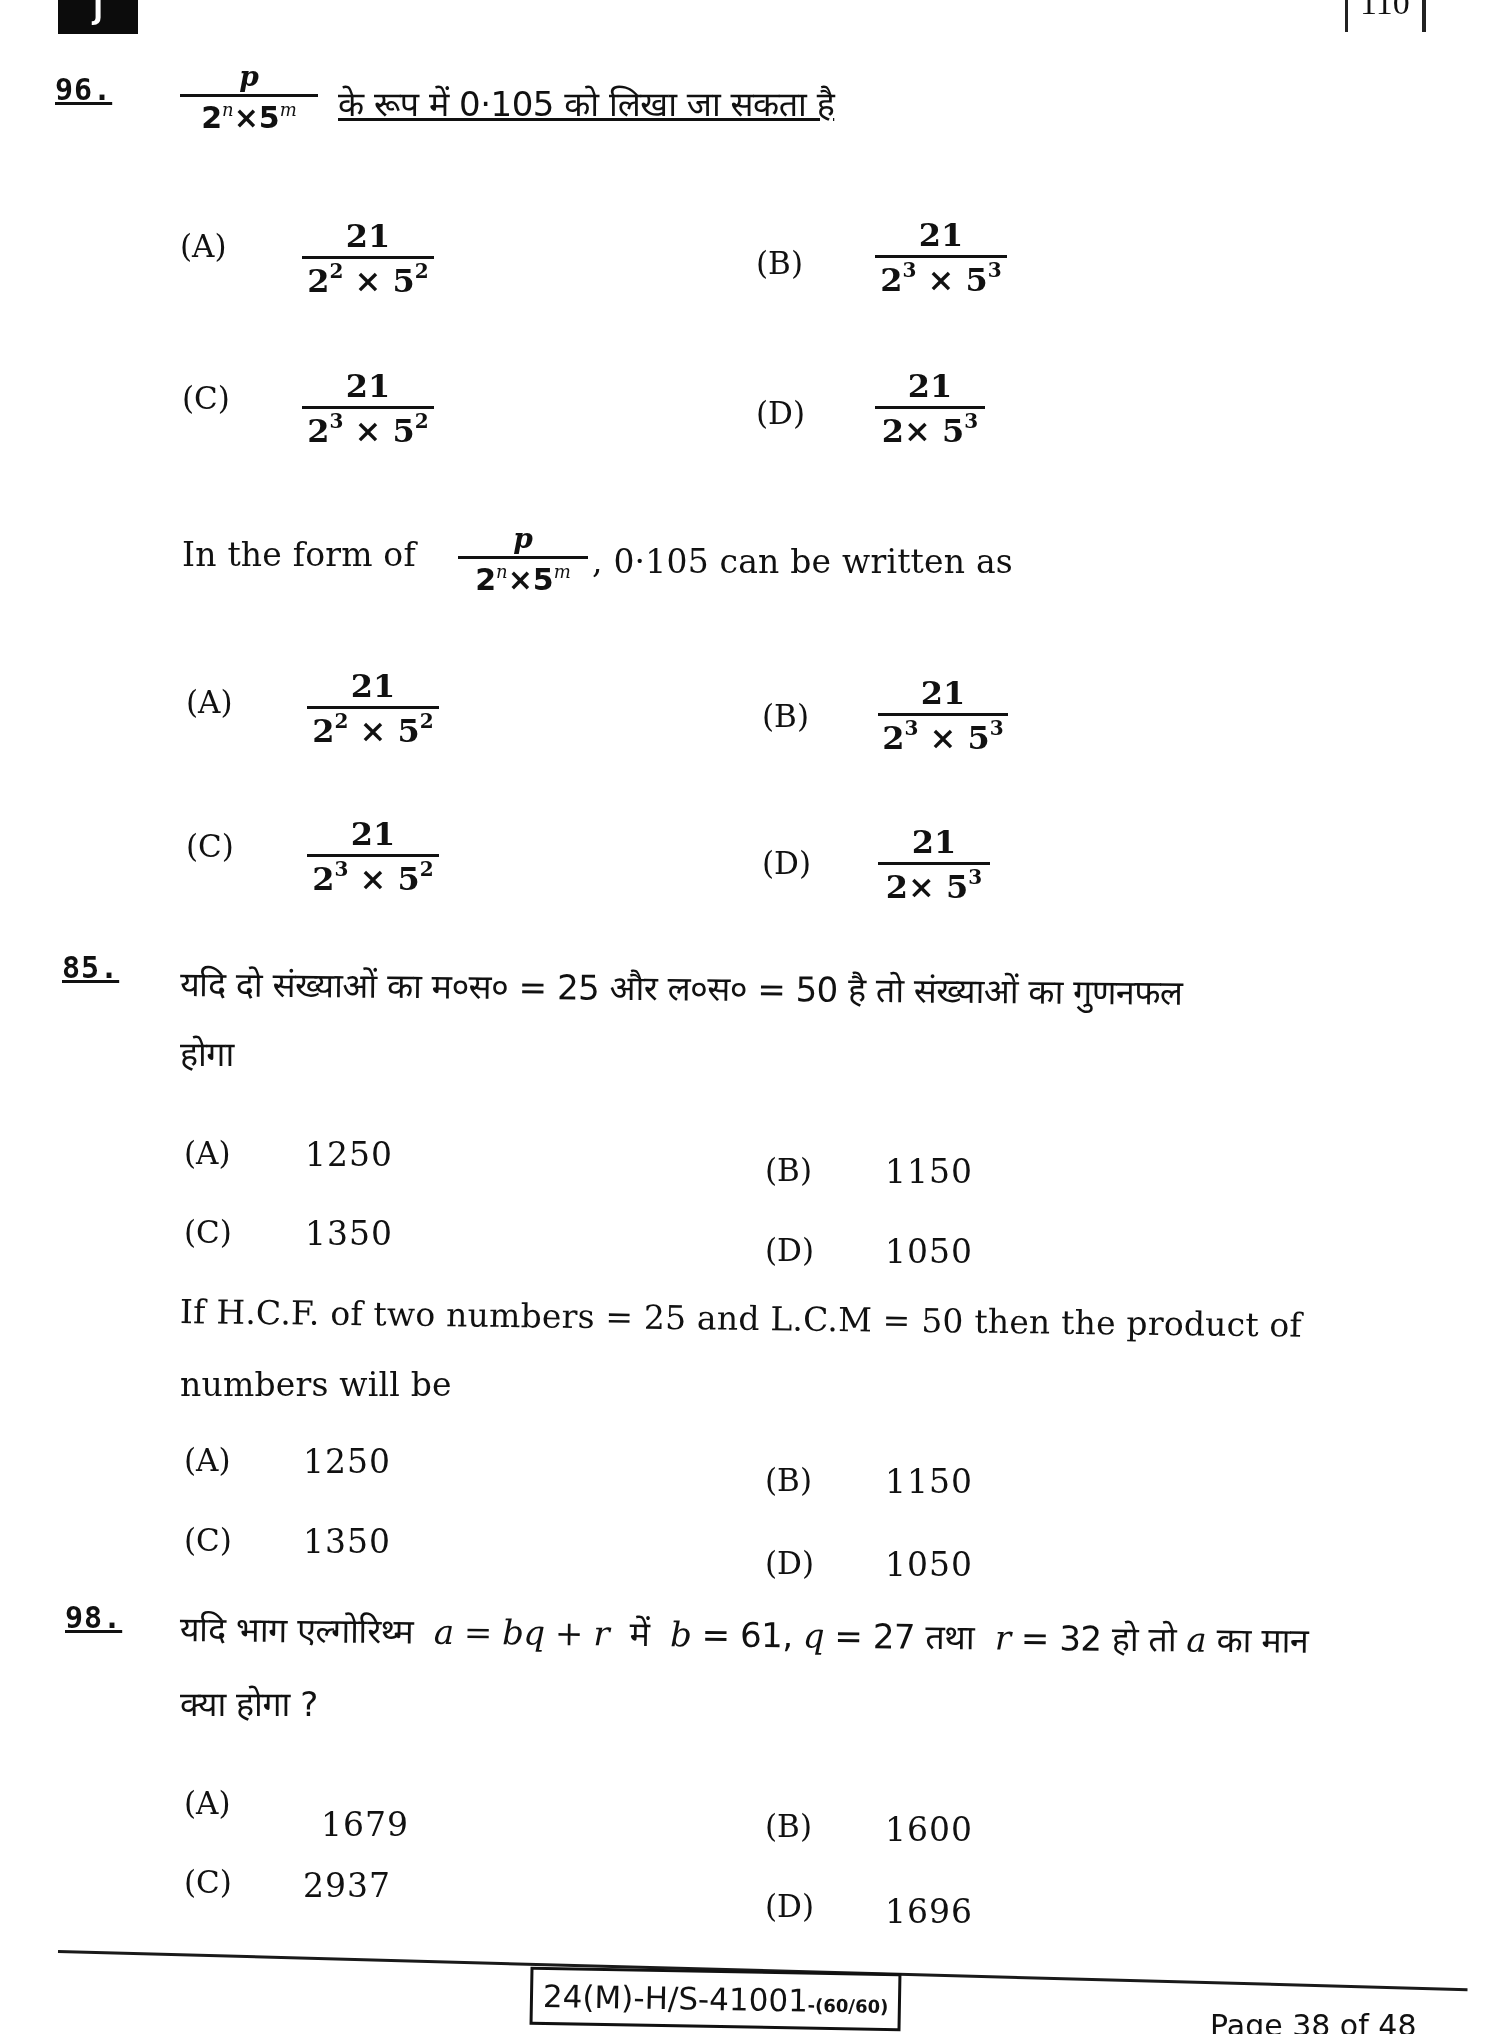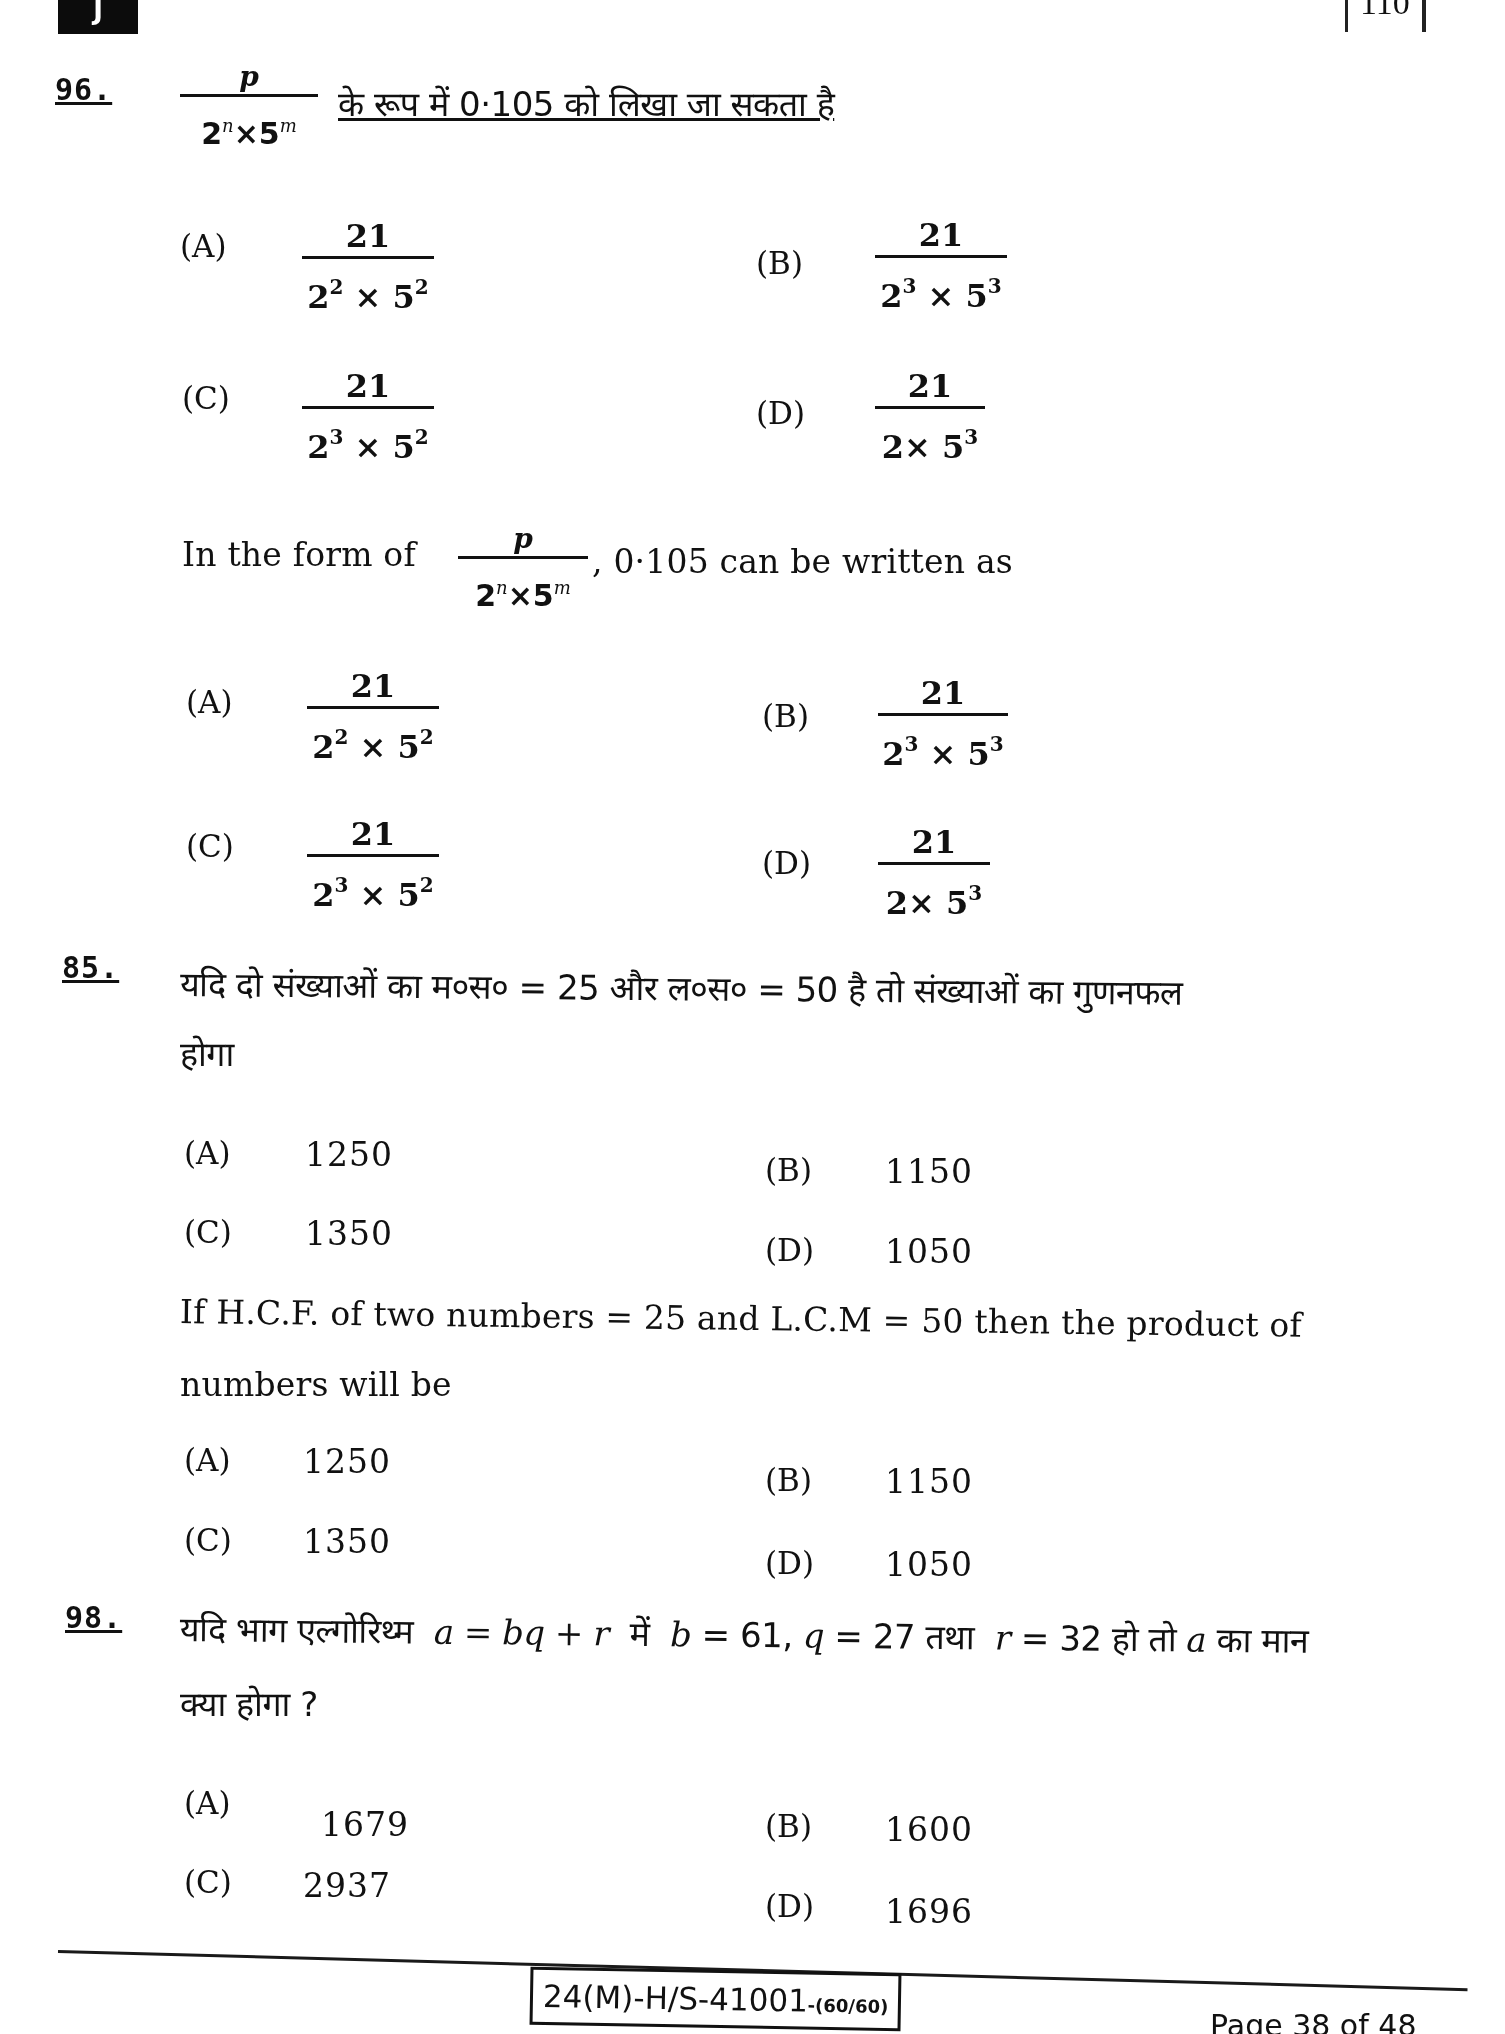--- a/index.html
+++ b/index.html
@@ -20,21 +20,21 @@
     padding: 0 12px; font: 34px "Liberation Serif", serif; line-height: 34px;
   }
   .qno { font: bold 30px "DejaVu Sans Mono", monospace; letter-spacing: 1px; text-decoration: underline; }
   .hi { font: 34px "DejaVu Sans", sans-serif; letter-spacing: -0.5px; }
   .en { font: 33px "DejaVu Serif", serif; letter-spacing: 0.2px; }
   .lbl { font: 31px "DejaVu Serif", serif; }
   .val { font: 33px "DejaVu Serif", serif; letter-spacing: 1px; }
   .frac { position: absolute; display: inline-block; text-align: center; }
   .frac .num { display: block; font: bold 32px "DejaVu Serif", serif; line-height: 36px; padding-bottom: 2px; }
   .frac .bar { display: block; height: 3px; background: #111; }
-  .frac .den { display: block; font: bold 32px "DejaVu Serif", serif; line-height: 40px; padding-top: 18px; }
+  .frac .den { display: block; font: bold 32px "DejaVu Serif", serif; line-height: 40px; padding-top: 2px; }
   .frac sup { font-size: 20px; vertical-align: 14px; line-height: 0; }
   .frac.small .num { font: italic bold 28px "DejaVu Serif", serif; line-height: 30px; }
   .frac.small .den { font: bold 30px "DejaVu Sans", sans-serif; line-height: 38px; }
   .frac.small sup { font: italic 18px "DejaVu Serif", serif; vertical-align: 12px; }
   .mi { font-style: italic; font-family: "DejaVu Serif", serif; }
   .footline {
     position: absolute; left: 58px; top: 1950px; width: 1410px; height: 3px;
     background: #1a1a1a; transform: rotate(1.55deg); transform-origin: left center;
   }
   .code-box {

